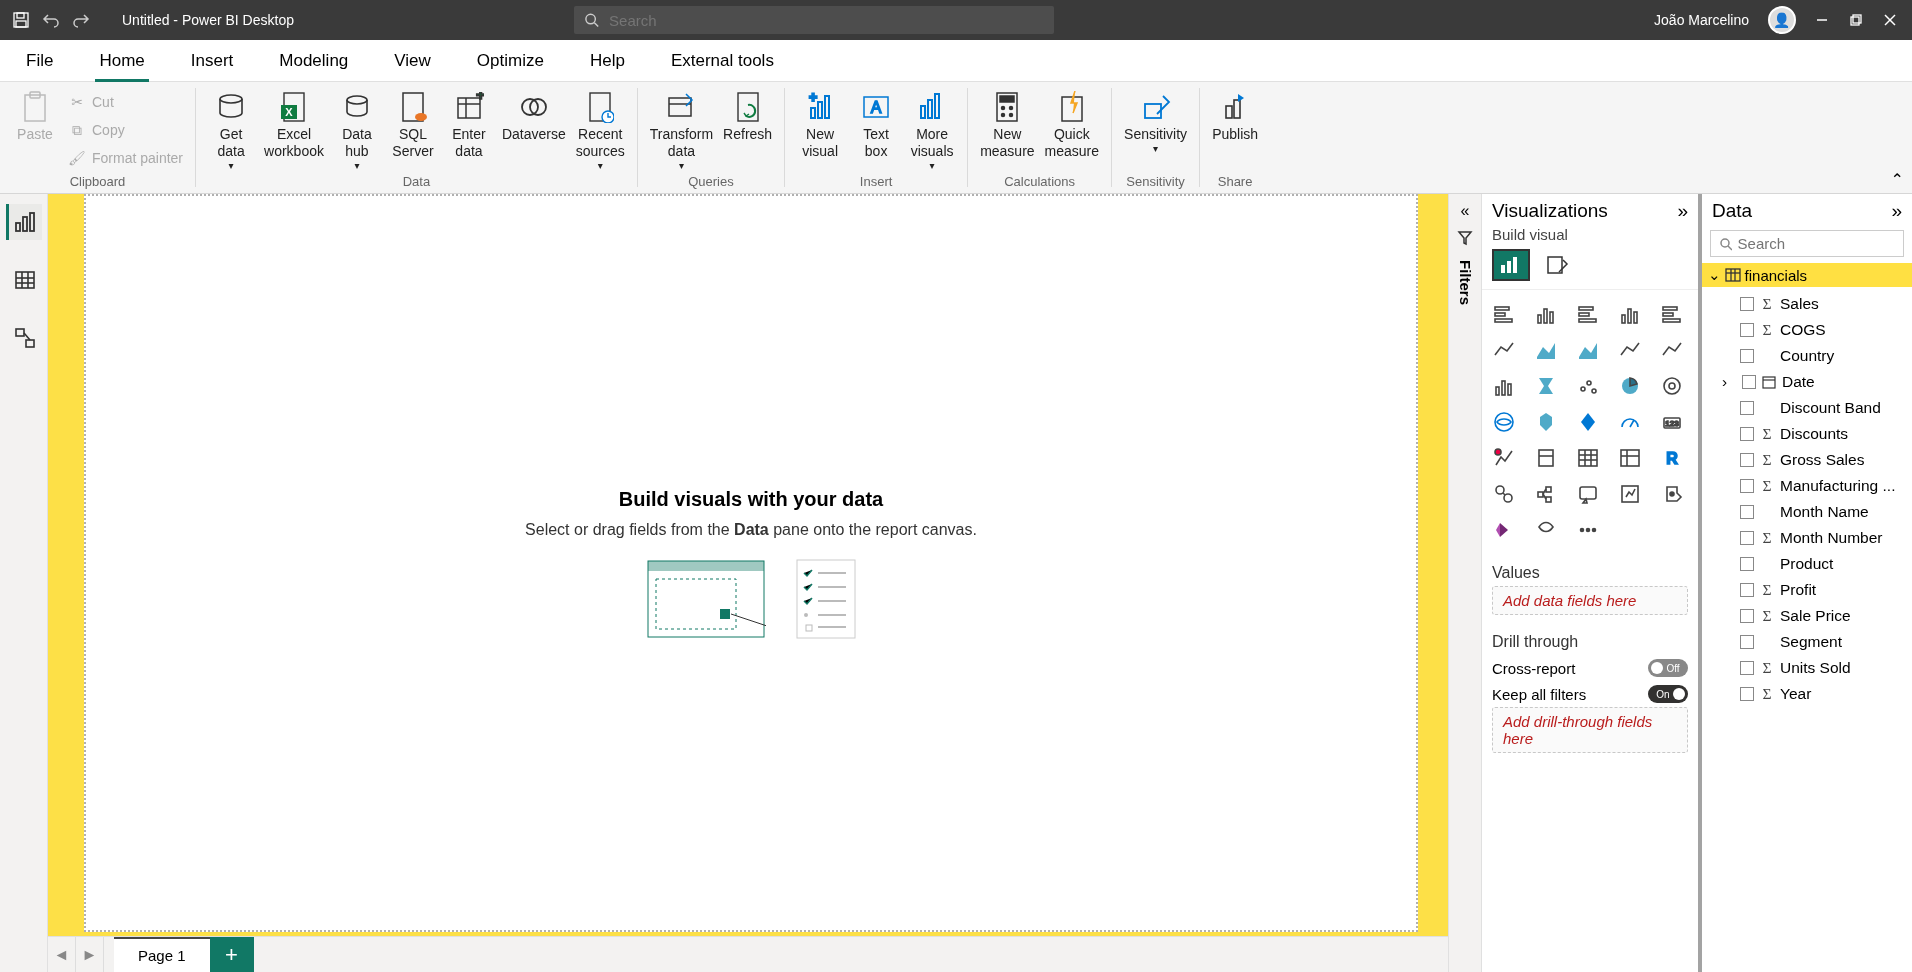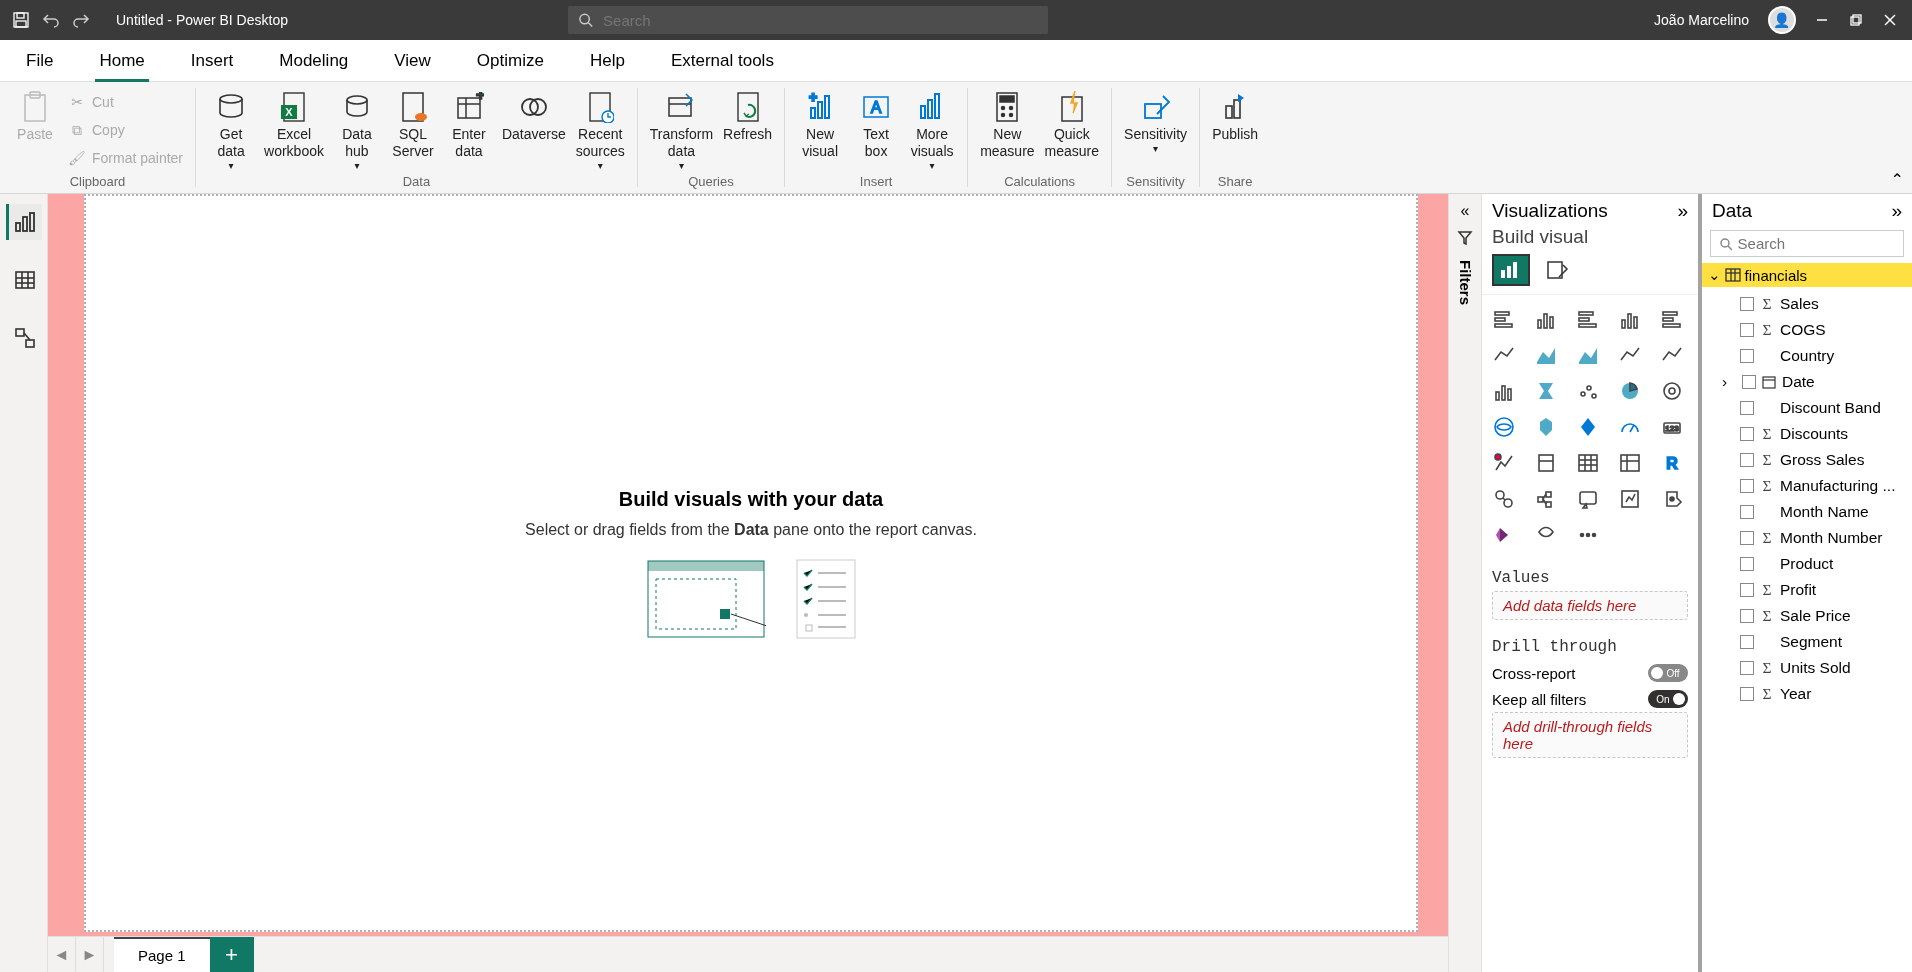--- a/index.html
+++ b/index.html
@@ -2,21 +2,21 @@
 <html><head>
 <meta charset="utf-8">
 <style>
 * { margin: 0; padding: 0; box-sizing: border-box; font-family: "Segoe UI", sans-serif; }
 body { width: 1912px; height: 972px; overflow: hidden; background: #f3f2f1; display: flex; flex-direction: column; }
 
 
 .titlebar { height: 40px; background: #3a3a3a; color: #fff; display: flex; align-items: center; font-size: 14px; position: relative; }
 .titlebar .qat { display: flex; gap: 12px; padding: 0 12px; align-items: center; }
 .titlebar .qat .ic { width: 18px; height: 18px; display: flex; align-items: center; justify-content: center; cursor: pointer; }
-.titlebar .title-text { margin-left: 14px; }
+.titlebar .title-text { margin-left: 20px; }
 .titlebar .search { margin-left: 280px; width: 480px; height: 28px; background: #4d4d4d; border-radius: 2px; display: flex; align-items: center; padding: 0 10px; gap: 10px; color: #ccc; }
 .titlebar .search input { background: transparent; border: none; outline: none; color: #ccc; width: 100%; font-size: 15px; }
 .titlebar .right { position: absolute; right: 0; display: flex; align-items: center; gap: 18px; padding-right: 14px; }
 .titlebar .user { display: flex; align-items: center; gap: 19px; }
 .titlebar .avatar { width: 28px; height: 28px; border-radius: 50%; background: #ddd; border: 2px solid #fff; display: flex; align-items: center; justify-content: center; font-size: 14px; color:#333;}
 .titlebar .winbtn { width: 16px; height: 16px; display: flex; align-items: center; justify-content: center; cursor: pointer; }
 
 
 .menutabs { height: 42px; background: #fff; display: flex; align-items: flex-end; padding-left: 22px; gap: 38px; font-size: 17px; border-bottom: 1px solid #e0e0e0; }
 .menutabs .tab { padding: 8px 4px 10px; cursor: pointer; position: relative; }
@@ -35,46 +35,46 @@
 .ribbon .smallbtn { display: flex; align-items: center; gap: 6px; font-size: 14px; cursor: pointer; color: #222; height: 24px;}
 .ribbon .smallbtn .sico { width: 18px; height: 18px; display:flex; align-items:center; justify-content:center;}
 .ribbon .collapse { position: absolute; right: 8px; bottom: 4px; cursor: pointer; }
 
 
 .bodyarea { flex: 1; display: flex; min-height: 0; }
 .leftrail { width: 48px; background: #f3f2f1; border-right: 1px solid #e0e0e0; display: flex; flex-direction: column; align-items: center; padding-top: 10px; gap: 22px; }
 .leftrail .railbtn { width: 36px; height: 36px; display: flex; align-items: center; justify-content: center; cursor: pointer; border-left: 3px solid transparent; }
 .leftrail .railbtn.active { border-left: 3px solid #117865; background: #eaeae8; }
 
-.canvaswrap { flex: 1; background: #fca5a5; position: relative; overflow: hidden; }
+.canvaswrap { flex: 1; background: #fde047; position: relative; overflow: hidden; }
 .canvas { position: absolute; left: 36px; top: 0; right: 30px; bottom: 40px; border: 2px dotted #b0b0b0; background: #fff; display: flex; align-items: center; justify-content: center; flex-direction: column; }
 .canvas-hint { text-align: center; }
 .canvas-hint h2 { font-size: 20px; font-weight: 600; margin-bottom: 10px; }
 .canvas-hint p { font-size: 16px; color: #333; margin-bottom: 20px; }
 .hint-illus { display: flex; gap: 30px; justify-content: center; align-items: center; }
 .tooltip-rem { position: absolute; left: 60px; top: 0px; background: #fff; border: 1px solid #ddd; padding: 4px 8px; font-size: 14px; color: #888; }
 
 .pagebar { position: absolute; bottom: 0; left: 0; right: 0; height: 36px; background: #f3f2f1; border-top: 1px solid #e0e0e0; display: flex; align-items: stretch; }
 .pagebar .nav { width: 28px; display:flex; align-items:center; justify-content:center; color:#888; cursor:pointer; border-right:1px solid #ddd;}
 .pagebar .ptab { padding: 0 24px; display:flex; align-items:center; background:#fff; border-top:2px solid #444; font-size:15px; cursor:pointer;}
 .pagebar .addp { width: 44px; display:flex; align-items:center; justify-content:center; background:#117865; color:#fff; font-size:22px; cursor:pointer;}
 
 .filtersbar { width: 34px; background: #f3f2f1; border-left:1px solid #e0e0e0; border-right:1px solid #e0e0e0; display:flex; flex-direction:column; align-items:center; padding-top: 8px; gap:10px;}
 .filtersbar .flabel { writing-mode: vertical-rl; font-size: 15px; font-weight: 600; padding-top:4px;}
 
 
 .vizpane { width: 220px; background: #fff; border-right: 4px solid #a3a3a3; display: flex; flex-direction: column; font-size: 14px; }
 .pane-header { display: flex; align-items: center; justify-content: space-between; padding: 6px 10px 2px; font-size: 19px; font-weight: 400; }
-.viz-sub { padding: 2px 10px 6px; font-size: 19px; color:#444;}
+.viz-sub { padding: 2px 10px 6px; font-size: 15px; color:#444;}
 .mode-row { display:flex; gap:8px; padding: 0 10px 8px; border-bottom:1px solid #eee;}
 .modebtn { width:38px; height:32px; border:1px solid transparent; display:flex; align-items:center; justify-content:center; cursor:pointer;}
 .modebtn.active { border:2px solid #333; background:#117865;}
 .vizgrid { padding: 10px 8px; display: grid; grid-template-columns: repeat(6, 28px); gap: 8px 14px; }
 .vizico { width: 28px; height: 28px; display: flex; align-items: center; justify-content: center; cursor: pointer; color:#444;}
-.well-h { padding: 10px 10px 4px; font-size: 16px; color:#333;font-family:Liberation Mono, monospace;}
+.well-h { padding: 10px 10px 4px; font-size: 16px; color:#333;}
 .dropwell { margin: 0 10px 8px; border: 1px dashed #c8c8c8; padding: 5px 10px; color: #b91c1c; font-size: 15px; background:#fafafa; border-radius:3px;font-style:italic;}
 .toggle-row { display:flex; justify-content:space-between; align-items:center; padding: 4px 10px; font-size:15px;}
 .toggle { width: 40px; height: 18px; border-radius: 10px; background:#888; position:relative; font-size:10px; color:#fff; display:flex; align-items:center; justify-content:center;}
 .toggle.on { background:#323130;}
 .toggle .knob { width:12px; height:12px; background:#fff; border-radius:50%; position:absolute; left:3px;}
 .toggle.on .knob { left:auto; right:3px;}
 
 
 .datapane { width: 210px; background: #fff; display:flex; flex-direction:column;}
 .datapane .search { margin: 6px 8px; border:1px solid #ccc; display:flex; align-items:center; padding:4px 8px; gap:6px;}

